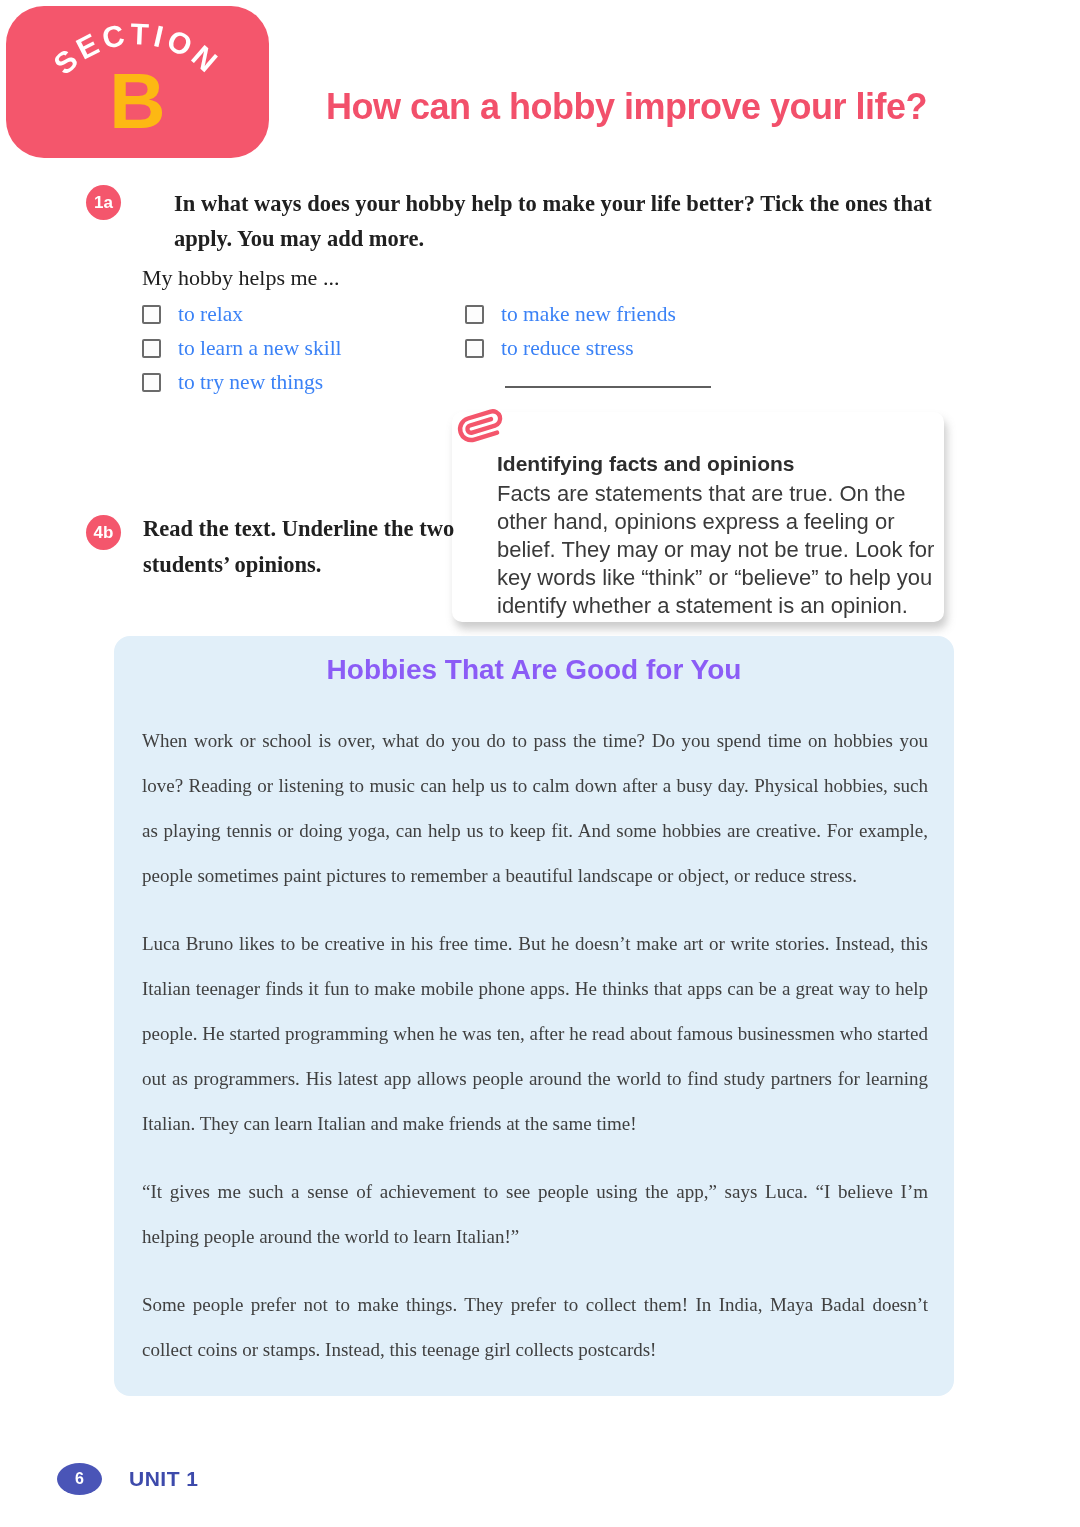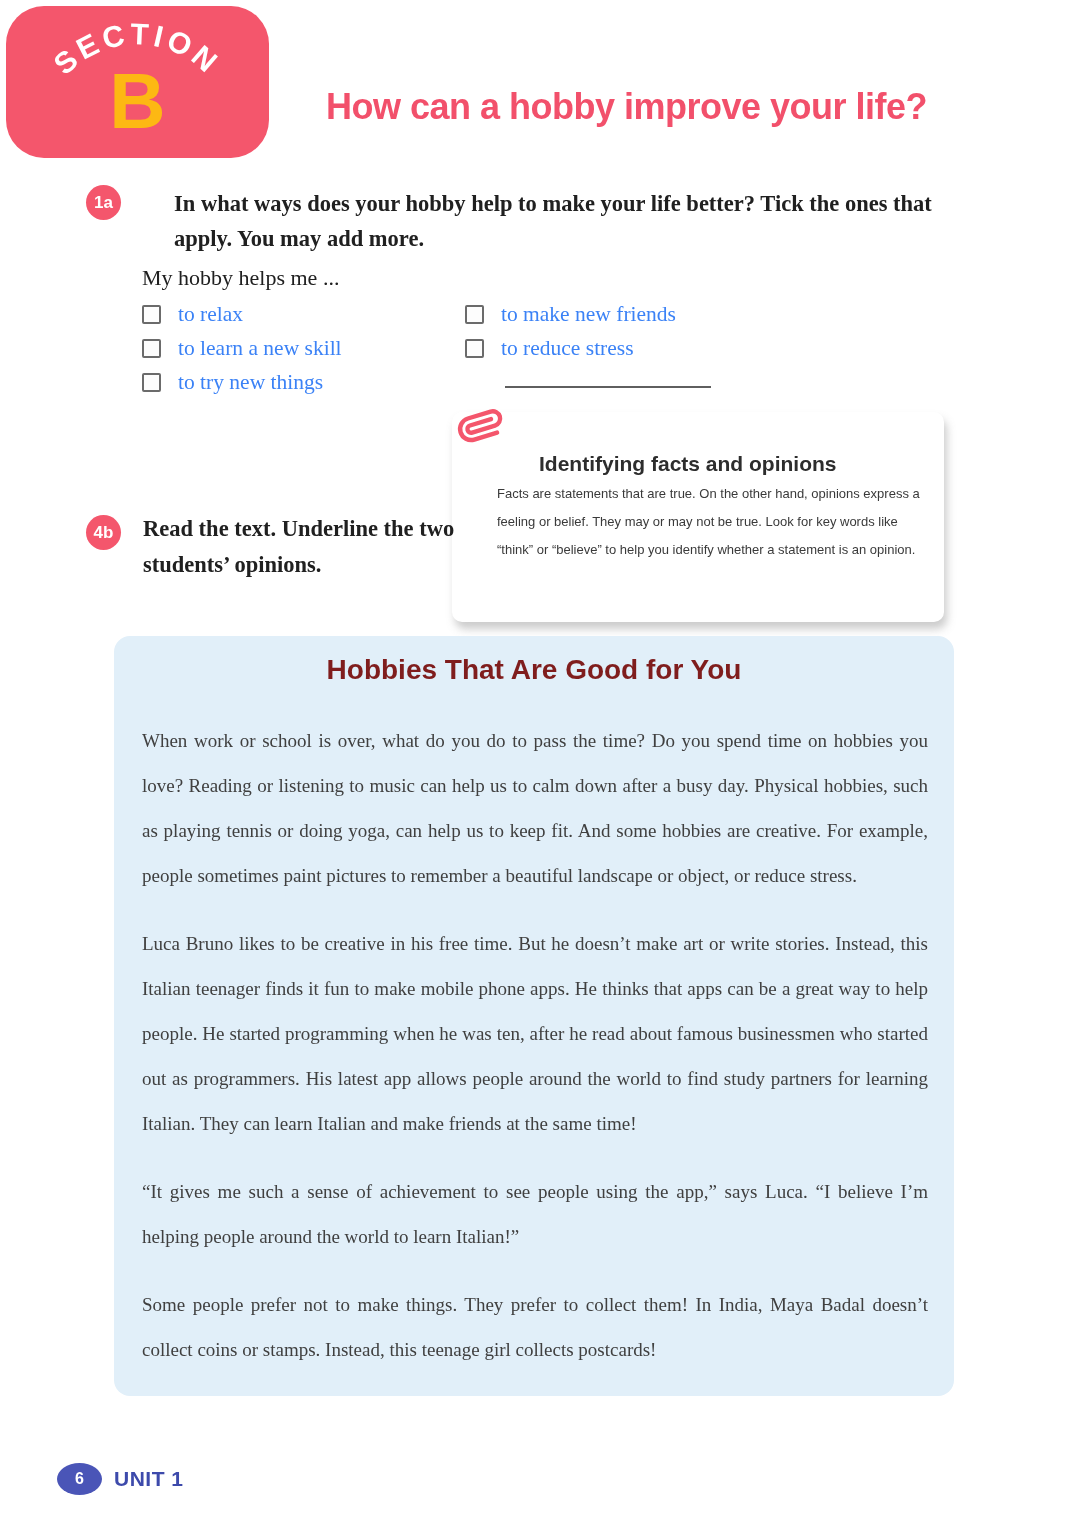--- a/index.html
+++ b/index.html
@@ -68,60 +68,60 @@
 
   
   .tip-card {
     position:absolute; left:452px; top:412px; width:492px; height:210px;
     background:#ffffff; border-radius:10px;
     box-shadow:3px 7px 8px rgba(110,110,110,0.35);
   }
   .tip-title {
     position:absolute; left:45px; top:40px;
     font-family:"Liberation Sans", sans-serif; font-weight:700;
-    font-size:21px; color:#2d2d2d;margin-left:42px;
+    font-size:21px; color:#2d2d2d;
   }
   .tip-body {
     position:absolute; left:45px; top:68px; width:438px;
     font-family:"Liberation Sans", sans-serif;
-    font-size:13px; line-height:28px; color:#3a3a3a;
+    font-size:22px; line-height:28px; color:#3a3a3a;
   }
   .paperclip {
     position:absolute; left:459px; top:399px; width:44px; height:54px;
     transform:rotate(28deg); z-index:3;
   }
 
   
   .reading-box {
     position:absolute; left:114px; top:636px; width:840px; height:760px;
     background:#e1eff9; border-radius:16px;
   }
   .reading-title {
     margin-top:18px; text-align:center;
     font-family:"Liberation Sans", sans-serif; font-weight:700;
-    font-size:28px; color:#7f1d1d;
+    font-size:28px; color:#8b5cf6;
   }
   .reading-body {
     margin:32px 26px 0 28px;
   }
   .reading-body p {
     font-size:19px; line-height:45px; text-align:justify;
     color:#404040; margin-bottom:23px;
   }
 
   
   .page-number-badge {
     position:absolute; left:57px; top:1463px; width:45px; height:32px;
     background:#4a55b7; border-radius:50%;
     color:#ffffff; font-family:"Liberation Sans", sans-serif;
     font-weight:700; font-size:16px;
     display:flex; align-items:center; justify-content:center;
   }
   .unit-label {
-    position:absolute; left:114px; top:1467px;
+    position:absolute; left:129px; top:1467px;
     font-family:"Liberation Sans", sans-serif; font-weight:700;
     font-size:21px; letter-spacing:0.5px; color:#3d4aab;
   }
 </style>
 </head>
 <body>
 
 <div class="page">
 
   <div class="section-badge">

